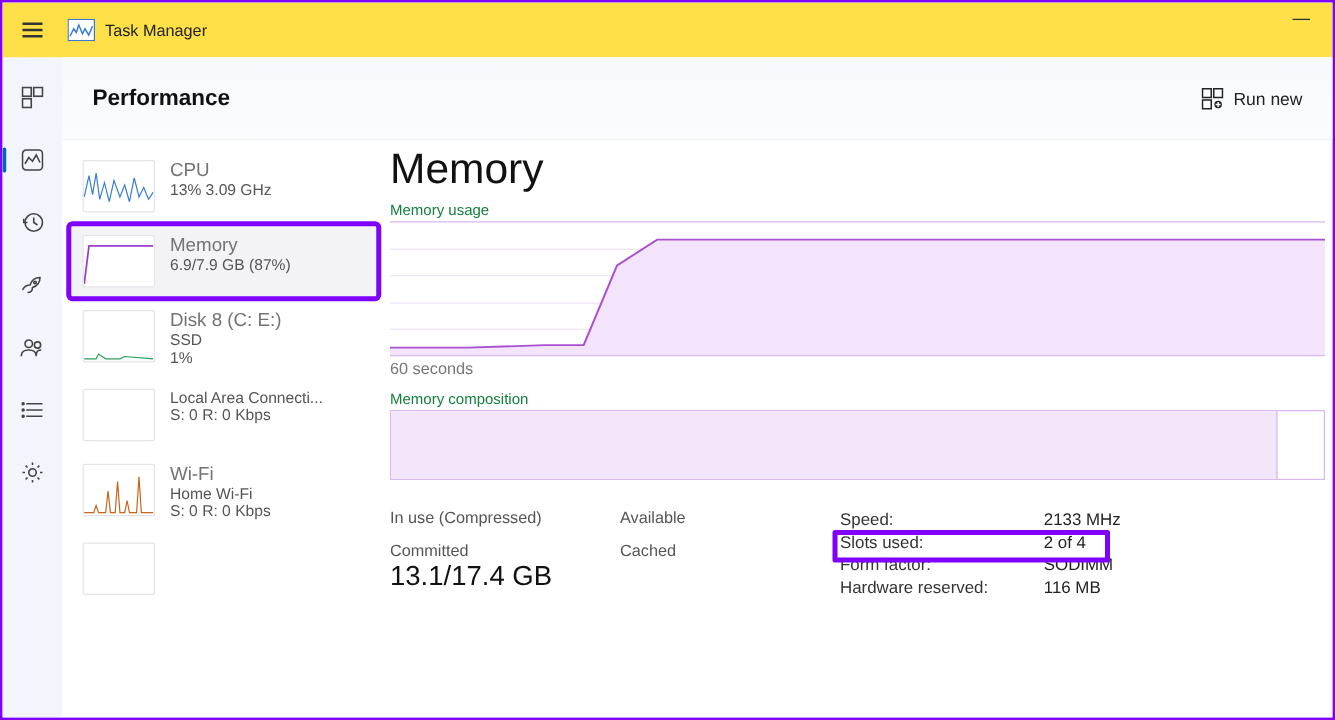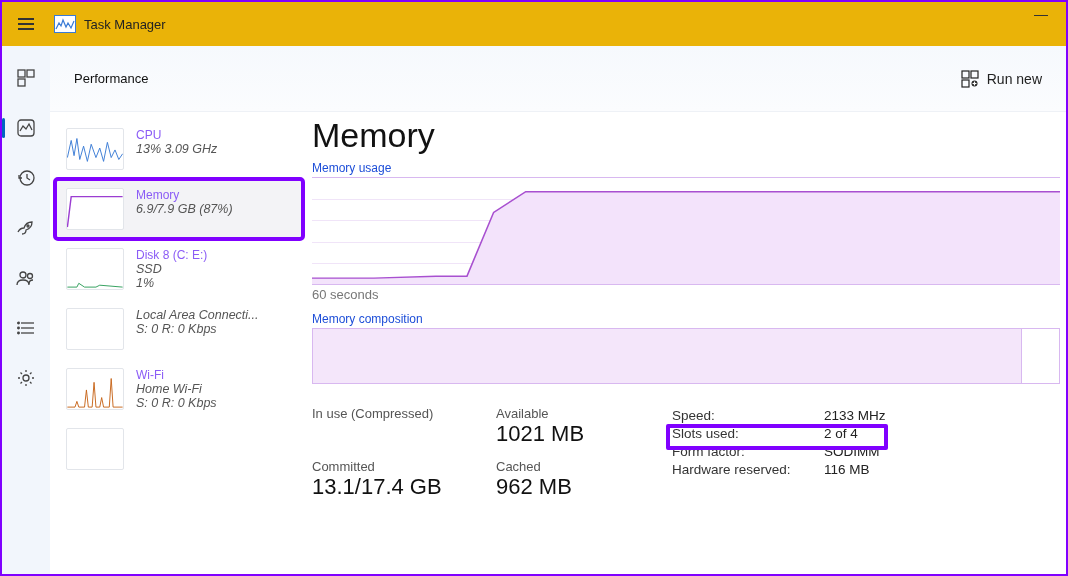--- a/index.html
+++ b/index.html
@@ -1,61 +1,61 @@
 <!DOCTYPE html>
 <html><head>
 <meta charset="utf-8">
 <style>
 * { margin: 0; padding: 0; box-sizing: border-box; font-family: "Segoe UI", sans-serif; }
 body { width: 1068px; height: 576px; background: #fff; border: 2px solid #8000ff; overflow: hidden; position: relative; }
-.titlebar { height: 44px; display: flex; align-items: center; background: #eab308; }
+.titlebar { height: 44px; display: flex; align-items: center; background: #fde047; }
 .hamburger { width: 48px; height: 44px; display: flex; align-items: center; justify-content: center; cursor: pointer; }
 .hamburger span, .hamburger span::before, .hamburger span::after { display: block; width: 16px; height: 1.5px; background: #333; position: relative; }
 .hamburger span::before, .hamburger span::after { content: ""; position: absolute; }
 .hamburger span::before { top: -5px; }
 .hamburger span::after { top: 5px; }
 .app-icon { width: 22px; height: 18px; margin: 0 8px 0 4px; display: flex; align-items: center; justify-content: center; }
 .app-title { font-size: 13px; color: #222; }
 .win-min { position: absolute; right: 18px; top: 12px; width: 14px; height: 2px; border-bottom: 1.5px solid #333; cursor: pointer; }
 .layout { display: flex; height: calc(100% - 44px); }
 .navrail { width: 48px; background: #f2f6fc; display: flex; flex-direction: column; align-items: center; padding-top: 20px; gap: 26px; }
 .navrail .nav-item { width: 24px; height: 24px; display: flex; align-items: center; justify-content: center; cursor: pointer; color: #444; position: relative; }
 .navrail .nav-item.active::before { content: ""; position: absolute; left: -12px; top: 2px; bottom: 2px; width: 3px; background: #0067c0; border-radius: 2px; }
 .content { flex: 1; display: flex; flex-direction: column; background: #fff; }
 .header-bar { height: 66px; display: flex; align-items: center; justify-content: space-between; padding: 0 24px; background: linear-gradient(#f6f9fd, #fbfcfe); border-bottom: 1px solid #eef1f6; }
-.header-title { font-size: 13px; font-weight: 400; color: #111; }
+.header-title { font-size: 18px; font-weight: 700; color: #111; }
 .run-new { display: flex; align-items: center; gap: 8px; font-size: 14px; color: #222; cursor: pointer; }
 .main { flex: 1; display: flex; overflow: hidden; }
 .sidebar { width: 258px; padding: 6px 0 0 0; overflow-y: auto; }
 .sb-item { display: flex; align-items: flex-start; padding: 8px 6px 8px 10px; gap: 12px; cursor: pointer; border-radius: 6px; margin: 2px 6px; }
 .sb-item.selected { background: #f3f3f6; }
 .sb-item.highlighted { outline: 4px solid #8000ff; outline-offset: -1px; border-radius: 2px; }
 .thumb { width: 58px; height: 42px; border: 1px solid #e2e5ea; border-radius: 2px; background: #fff; position: relative; overflow: hidden; }
 .sb-text { flex: 1; min-width: 0; }
-.sb-title { font-size: 12px; color: #8b5cf6; font-weight: 400; }
-.sb-line { font-size: 12.5px; color: #555; white-space: nowrap; overflow: hidden; text-overflow: ellipsis; font-style: italic; }
+.sb-title { font-size: 15px; color: #737373; font-weight: 400; }
+.sb-line { font-size: 12.5px; color: #555; white-space: nowrap; overflow: hidden; text-overflow: ellipsis; }
 .detail { flex: 1; padding: 4px 6px 0 4px; overflow: hidden; }
 .big-title { font-size: 34px; font-weight: 400; color: #111; margin-bottom: 6px; }
-.chart-label { font-size: 12px; color: #1d4ed8; margin-bottom: 2px; }
+.chart-label { font-size: 12px; color: #15803d; margin-bottom: 2px; }
 .usage-chart { height: 108px; border: 1px solid #d8b8f0; border-left: none; border-right: none; border-bottom: 1px solid #d8b8f0; position: relative; background: #fff; margin-bottom: 2px; }
 .usage-chart .grid { position: absolute; inset: 0; }
 .usage-chart .grid div { position: absolute; left: 0; right: 0; border-top: 1px solid #f0e4f8; }
 .usage-chart svg { position: absolute; inset: 0; width: 100%; height: 100%; }
 .axis-label { font-size: 13px; color: #777; margin-bottom: 10px; }
 .comp-chart { height: 56px; border: 1px solid #d8b8f0; background: #fff; display: flex; margin-bottom: 22px; }
 .comp-seg { height: 100%; }
 .comp-seg.used { background: #f4e6fa; border-right: 1px solid #d8b8f0; }
 .stats { display: flex; gap: 36px; }
 .stats-left { display: flex; flex-direction: column; gap: 12px; }
 .stats-row { display: flex; gap: 44px; }
 .stat-block { min-width: 140px; }
 .stat-label { font-size: 13px; color: #555; margin-bottom: 0px; }
 .stat-value { font-size: 22px; color: #111; font-weight: 400; white-space: nowrap; }
 .stats-right { display: flex; flex-direction: column; gap: 3px; padding-top: 2px; position: relative; }
-.kv { display: flex; gap: 18px; font-size: 13.5px; color: #222; align-items: center; }
+.kv { display: flex; gap: 29px; font-size: 13.5px; color: #222; align-items: center; }
 .kv .k { width: 134px; color: #333; }
 .kv .v { min-width: 70px; }
 .slot-highlight { position: absolute; border: 4px solid #8000ff; border-radius: 2px; pointer-events: none; }
 .thumb svg { width: 100%; height: 100%; }
 </style>
 </head>
 <body>
 
 <div class="titlebar">
   <div class="hamburger">
@@ -223,31 +223,29 @@
         </div>
 
         <div class="stats">
           <div class="stats-left">
             <div class="stats-row">
               <div class="stat-block">
                 <div class="stat-label">In use (Compressed)</div>
               </div>
               <div class="stat-block">
                 <div class="stat-label">Available</div>
-                <div class="stat-value">1021 MB</div>
               </div>
             </div>
             <div class="stats-row">
               <div class="stat-block">
                 <div class="stat-label">Committed</div>
                 <div class="stat-value">13.1/17.4 GB</div>
               </div>
               <div class="stat-block">
                 <div class="stat-label">Cached</div>
-                <div class="stat-value">962 MB</div>
               </div>
             </div>
           </div>
           <div class="stats-right">
             <div class="kv">
                 <span class="k">Speed:</span>
                 <span class="v">2133 MHz</span>
               </div>
             <div class="kv">
                 <span class="k">Slots used:</span>

